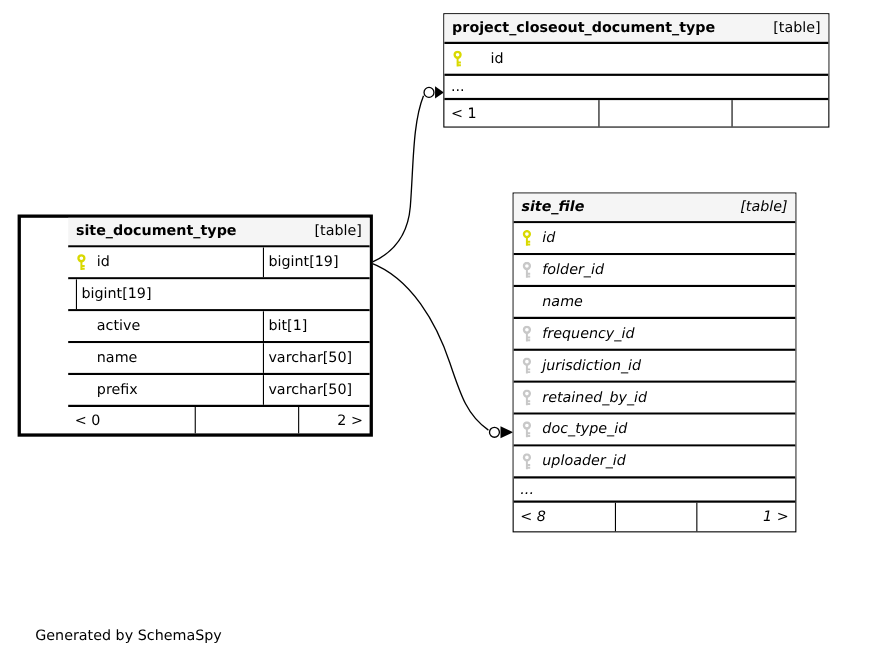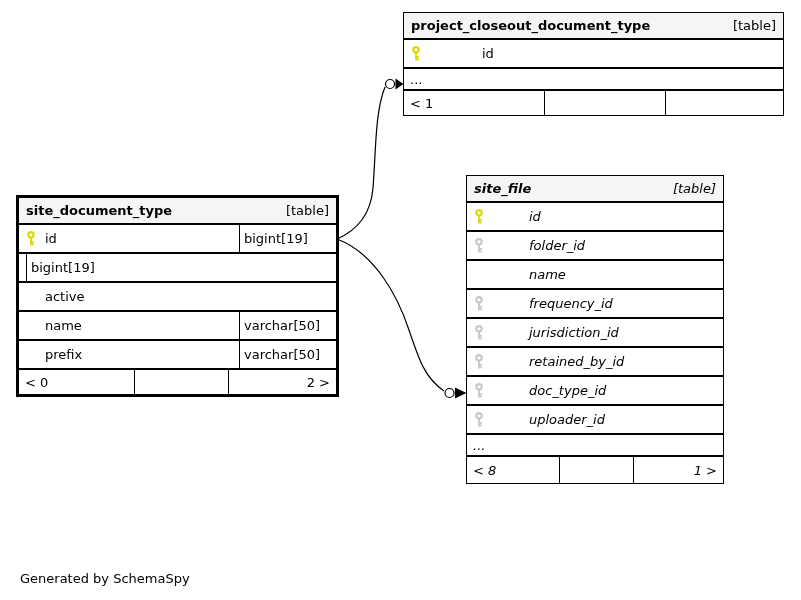--- a/index.html
+++ b/index.html
@@ -4,33 +4,33 @@
 <style>
   html,body { margin:0; padding:0; background:#fff; }
   .canvas {
     position:relative; width:801px; height:600px; background:#ffffff;
     font-family:"DejaVu Sans","Liberation Sans",sans-serif;
     font-size:13px; color:#000; overflow:hidden;
   }
   .rel-layer { position:absolute; left:0; top:0; z-index:1; pointer-events:none; }
   .tbl { position:absolute; z-index:2; background:#fff; border:1px solid #000; box-sizing:border-box; }
   .tbl.main { border-width:3px; }
-  #tbl-pc  { left:403px; top:12px;  width:381px; }
-  #tbl-sdt { left:16px;  top:195px; width:323px; }
+  #tbl-pc  { left:403px; top:12px;  width:351px; }
+  #tbl-sdt { left:16px;  top:195px; width:323px;padding-left:43px; }
   #tbl-sf  { left:466px; top:175px; width:258px;font-style:italic; }
 
   .thead {
     display:flex; justify-content:space-between; align-items:center;
     background:var(--header-bg,#f5f5f5); border-bottom:2px solid #000;
     height:27px; padding:0 7px; box-sizing:border-box; cursor:pointer;
   }
   .tname { font-weight:bold; }
   .row {
     display:flex; align-items:center; height:29px; box-sizing:border-box;
-    border-bottom:2px solid #000; padding-left:7px; background:#fff;gap:36px;
+    border-bottom:2px solid #000; padding-left:7px; background:#fff;
   }
   .row:last-of-type { border-bottom:2px solid #000; }
   .icon { width:11px; height:16px; display:inline-flex; align-items:center; flex:0 0 auto; }
   .icon.pk { color:var(--pk-key,#d9d900); }
   .icon.fk { color:var(--fk-key,#c8c8c8); }
   .icon.none { color:transparent; }
   .label { margin-left:8px; white-space:nowrap; }
   #tbl-pc .label { margin-left:24px; }
   .namecell { flex:1; display:flex; align-items:center; min-width:0; }
   .typecell {
@@ -39,21 +39,21 @@
   }
   .ellipsis-row { height:22px; display:flex; align-items:center; padding-left:6px; border-bottom:2px solid #000; box-sizing:border-box; }
   .tfoot { display:flex; height:24px; }
   #tbl-sf .tfoot { height:26px; }
   .fc { box-sizing:border-box; display:flex; align-items:center; padding:0 6px; }
   .fc2 { border-left:1px solid #000; border-right:1px solid #000; }
   .fc3 { flex:1; justify-content:flex-end; }
   #tbl-pc  .fc1 { width:140px; } #tbl-pc  .fc2 { width:122px; }
   #tbl-sdt .fc1 { width:115px; } #tbl-sdt .fc2 { width:95px; }
   #tbl-sf  .fc1 { width:92px;  } #tbl-sf  .fc2 { width:75px; }
-  .gen-note { position:absolute; left:20px; top:571px; z-index:2; }
+  .gen-note { position:absolute; left:32px; top:571px; z-index:2; }
 </style>
 </head>
 <body>
 
 <div class="canvas">
 
   <svg class="rel-layer" width="801" height="600" viewBox="0 0 801 600">
     <path d="M337,239 C360,229 371,212 373,188 C376,150 375,112 385,87" fill="none" stroke="#000" stroke-width="1.2"></path>
     <circle cx="390" cy="84" r="4.5" fill="#fff" stroke="#000" stroke-width="1.2"></circle>
     <polygon points="395.5,78.5 403.5,84 395.5,89.5" fill="#000"></polygon>
@@ -104,20 +104,21 @@
     <div class="row">
       <span class="typecell">bigint[19]</span>
     </div>
     <div class="row">
       <span class="namecell">
         <span class="icon none">
             <svg width="10" height="16" viewBox="0 0 10 16"></svg>
           </span>
         <span class="label">active</span>
       </span>
+      <span class="typecell">bit[1]</span>
     </div>
     <div class="row">
       <span class="namecell">
         <span class="icon none">
             <svg width="10" height="16" viewBox="0 0 10 16"></svg>
           </span>
         <span class="label">name</span>
       </span>
       <span class="typecell">varchar[50]</span>
     </div>

